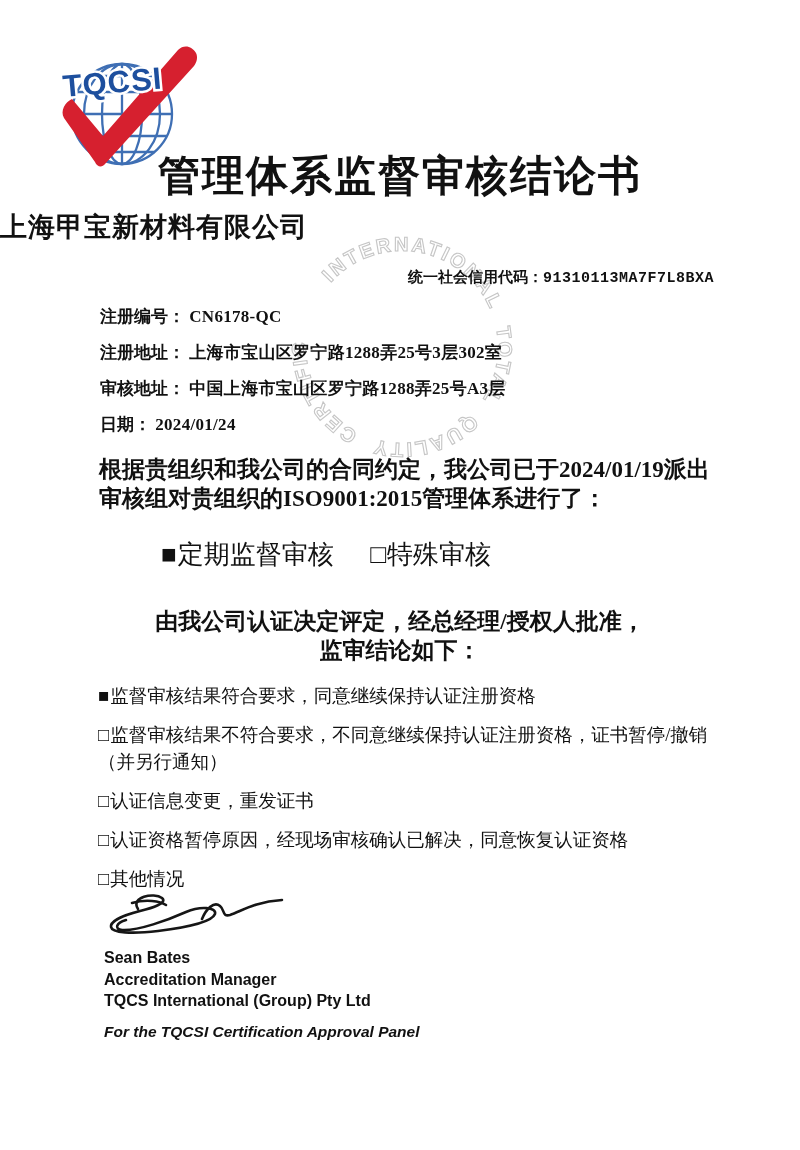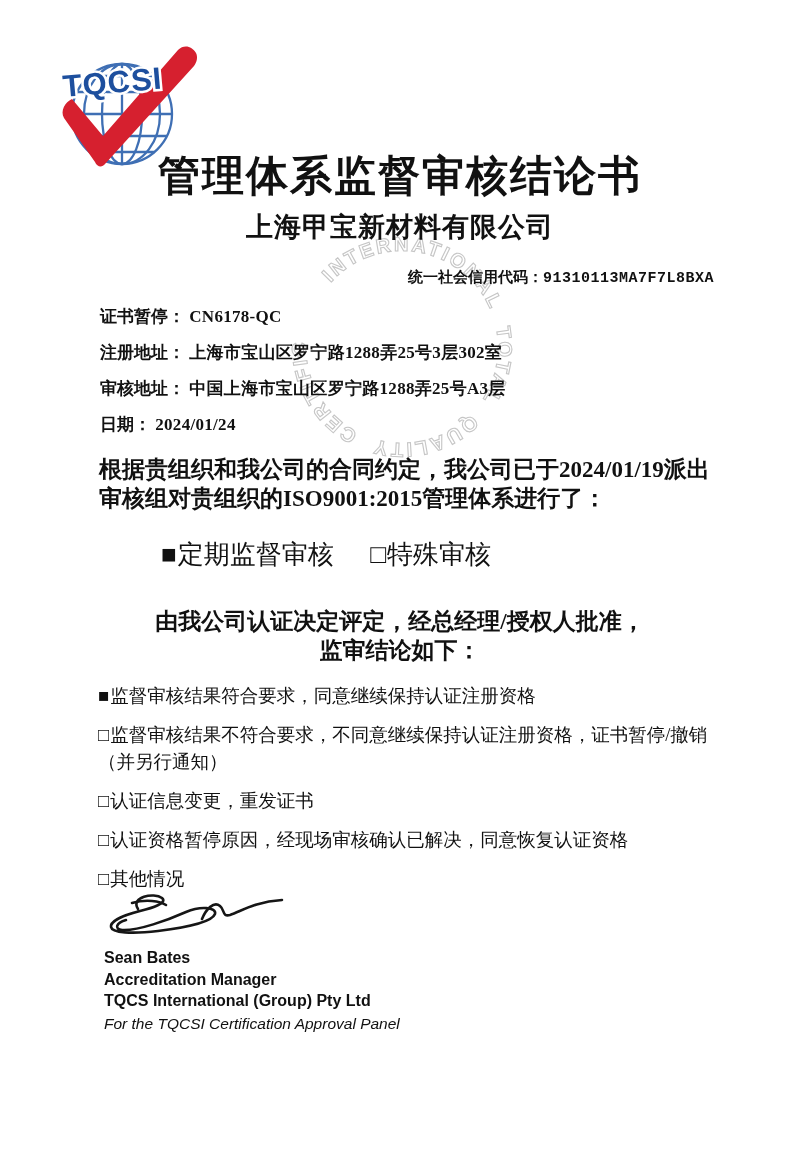--- a/index.html
+++ b/index.html
@@ -23,21 +23,21 @@
     font-family:"Liberation Sans","DejaVu Sans",sans-serif;
     font-size:31px;font-weight:bold;letter-spacing:1px;
     fill:#1d4f9e;stroke:#ffffff;stroke-width:5px;paint-order:stroke;
   }
   
   .doc-title{
     left:0;top:120px;width:800px;box-sizing:border-box;
     text-align:center;font-size:42px;font-weight:bold;letter-spacing:2px;
   }
   .company-name{
-    left:0;top:209px;width:800px;text-align:center;
+    left:0;top:209px;width:800px;text-align:left;
     font-size:27px;font-weight:bold;letter-spacing:1px;
   }
   .credit-line{
     top:268px;right:86px;font-size:15px;font-weight:bold;
     font-family:"Liberation Sans","DejaVu Sans",sans-serif;
   }
   .credit-line .val{
     font-family:"Liberation Mono","DejaVu Sans Mono",monospace;
     font-weight:bold;margin-left:0;letter-spacing:0.5px;
   }
@@ -56,21 +56,21 @@
   .decision{left:0;top:607px;width:800px;text-align:center;
     font-size:23px;font-weight:bold;line-height:29px;}
   
   .conclusions{left:98px;top:671px;width:624px;}
   .conclusion-item{margin:12px 0 8px 0;font-size:18.5px;line-height:27px;}
   .box-glyph{margin-right:1px;}
   
   #signature{left:102px;top:889px;width:190px;height:50px;}
   .sig-block{left:104px;top:947px;font-family:"Liberation Sans","DejaVu Sans",sans-serif;}
   .sig-line{margin:0;font-size:16px;font-weight:bold;line-height:21.5px;}
-  .sig-line.italic{font-style:italic;font-weight:normal;font-size:15.5px;margin-top:1px;}
+  .sig-line.italic{font-style:italic;font-weight:bold;font-size:15.5px;margin-top:9px;}
 </style>
 </head>
 <body>
 
 <div class="page">
 
   <svg id="watermark" class="abs" viewBox="0 0 268 268" aria-hidden="true">
     <defs>
       <path id="wm-circle" d="M 38,134 A 96,96 0 1 1 230,134 A 96,96 0 1 1 38,134" fill="none"></path>
     </defs>
@@ -101,21 +101,21 @@
     <h1 class="abs doc-title">管理体系监督审核结论书</h1>
 
     <div class="abs company-name">上海甲宝新材料有限公司</div>
 
     <div class="abs credit-line">
       <span class="lbl">统一社会信用代码：</span><span class="val">91310113MA7F7L8BXA</span>
     </div>
 
     <div class="abs info-list">
       <p class="info-row">
-        <span class="lbl">证书暂停：</span>
+        <span class="lbl">注册编号：</span>
         <span class="val">CN6178-QC</span>
       </p>
       <p class="info-row">
         <span class="lbl">注册地址：</span>
         <span class="val">上海市宝山区罗宁路1288弄25号3层302室</span>
       </p>
       <p class="info-row">
         <span class="lbl">审核地址：</span>
         <span class="val">中国上海市宝山区罗宁路1288弄25号A3层</span>
       </p>

